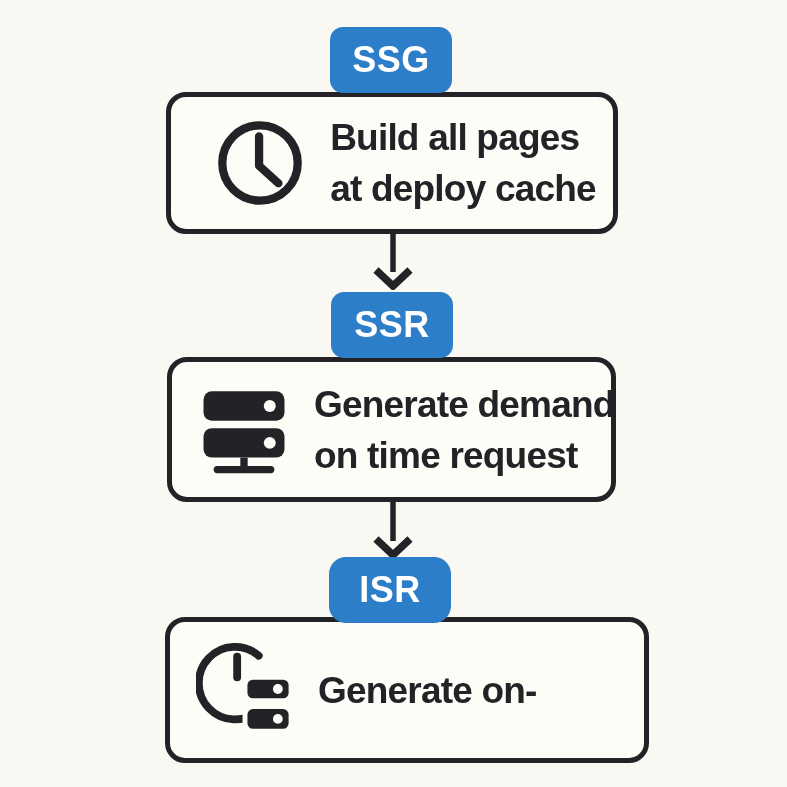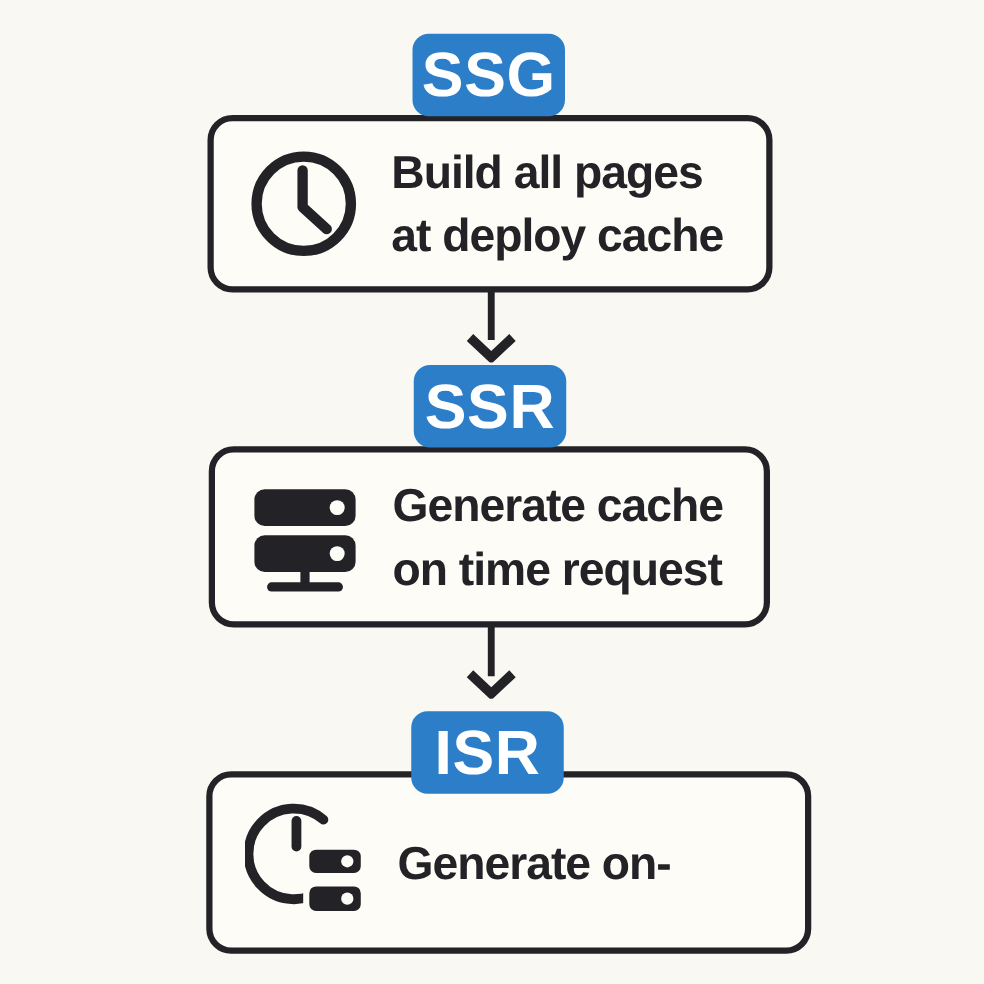--- a/index.html
+++ b/index.html
@@ -21,21 +21,21 @@
     width:787px;height:787px;
     background:var(--background);
   }
   .badge{
     position:absolute;
     width:122px;height:66px;
     background:var(--accent-blue);
     border-radius:13px;
     display:flex;align-items:center;justify-content:center;
     color:var(--badge-text);
-    font-size:50px;font-weight:700;letter-spacing:.5px;
+    font-size:36px;font-weight:700;letter-spacing:.5px;
     z-index:3;
   }
   .card{
     position:absolute;
     background:var(--card-background);
     border:5px solid var(--ink);
     border-radius:20px;
     display:flex;align-items:center;
     padding-left:26px;
     gap:24px;
@@ -62,21 +62,21 @@
   }
 </style>
 </head>
 <body>
 
 <div class="canvas">
 
   <div class="badge" style="left:330px;top:27px;">
     <span>SSG</span>
   </div>
-  <div class="card" style="left:166px;top:92px;width:452px;height:142px;">
+  <div class="card" style="left:166px;top:92px;width:452px;height:142px;justify-content:center;">
     <svg class="icon" width="92" height="92" viewBox="0 0 100 100">
       <circle cx="50" cy="50" r="41" fill="none" stroke="currentColor" stroke-width="9"></circle>
       <path d="M49,21 L49,53 L70,72" fill="none" stroke="currentColor" stroke-width="9" stroke-linecap="round" stroke-linejoin="round"></path>
     </svg>
     <div class="label">
       <span>Build all pages</span>
       <span>at deploy cache</span>
     </div>
   </div>
 
@@ -91,31 +91,31 @@
   <div class="card" style="left:167px;top:357px;width:449px;height:145px;">
     <svg class="icon" width="92" height="92" viewBox="0 0 100 100">
       <rect x="6" y="8" width="88" height="32" rx="9" fill="currentColor"></rect>
       <circle cx="78" cy="24" r="6.5" fill="var(--card-background)"></circle>
       <rect x="6" y="48" width="88" height="32" rx="9" fill="currentColor"></rect>
       <circle cx="78" cy="64" r="6.5" fill="var(--card-background)"></circle>
       <path d="M50,80 L50,93" stroke="currentColor" stroke-width="8"></path>
       <path d="M21,93 L79,93" stroke="currentColor" stroke-width="8" stroke-linecap="round"></path>
     </svg>
     <div class="label">
-      <span>Generate cache</span>
+      <span>Generate demand</span>
       <span>on time request</span>
     </div>
   </div>
 
   <svg class="connector" style="left:371px;top:501px;" width="44" height="58" viewBox="0 0 44 58">
     <line x1="22" y1="0" x2="22" y2="40" stroke="currentColor" stroke-width="5.5"></line>
     <polyline points="5,38 22,54 39,38" fill="none" stroke="currentColor" stroke-width="7.5" stroke-linejoin="miter"></polyline>
   </svg>
 
-  <div class="badge" style="left:329px;top:569px;">
+  <div class="badge" style="left:329px;top:557px;border-radius:17px;">
     <span>ISR</span>
   </div>
   <div class="card" style="left:165px;top:617px;width:484px;height:146px;">
     <svg class="icon" width="98" height="98" viewBox="0 0 100 100">
       <path d="M64,15 A37,37 0 1 0 64,71" fill="none" stroke="currentColor" stroke-width="8" stroke-linecap="round"></path>
       <path d="M42,16 L42,37" stroke="currentColor" stroke-width="8" stroke-linecap="round"></path>
       <rect x="50" y="37" width="47" height="24" rx="8" fill="currentColor" stroke="var(--card-background)" stroke-width="5"></rect>
       <rect x="50" y="67" width="47" height="25" rx="8" fill="currentColor" stroke="var(--card-background)" stroke-width="5"></rect>
       <circle cx="83.5" cy="49" r="5" fill="var(--card-background)"></circle>
       <circle cx="83.5" cy="79.5" r="5" fill="var(--card-background)"></circle>

